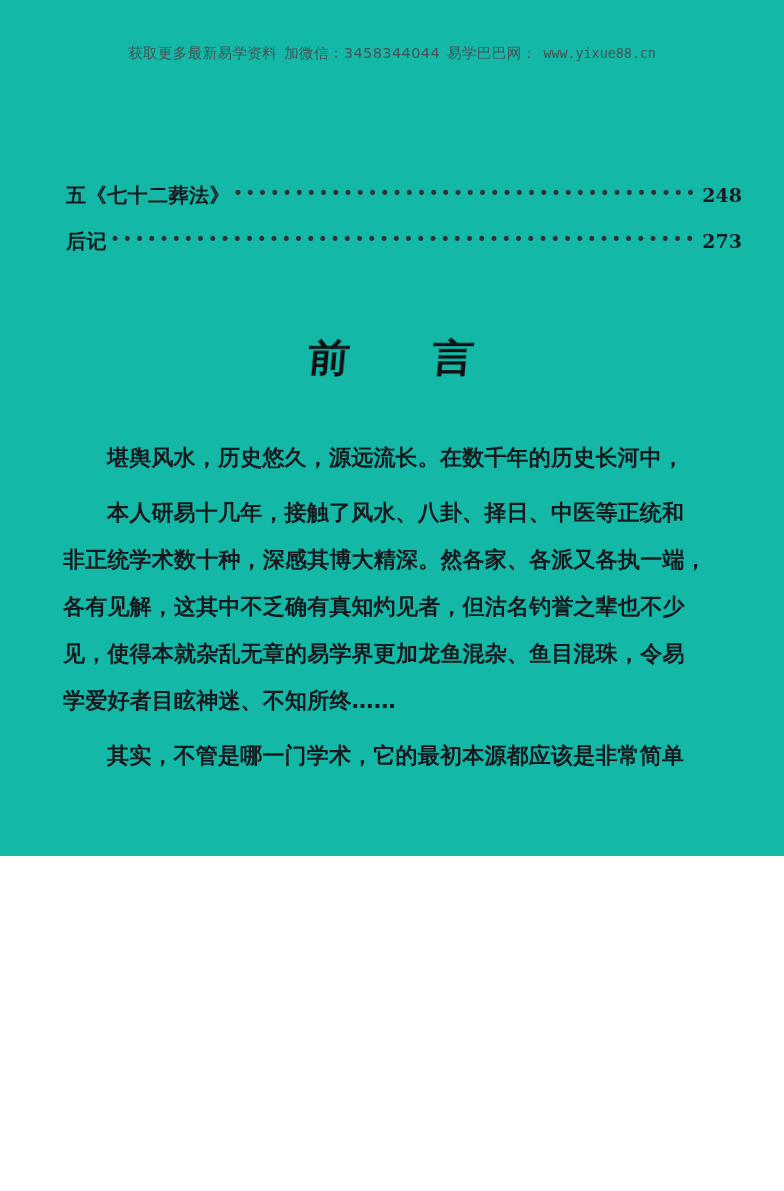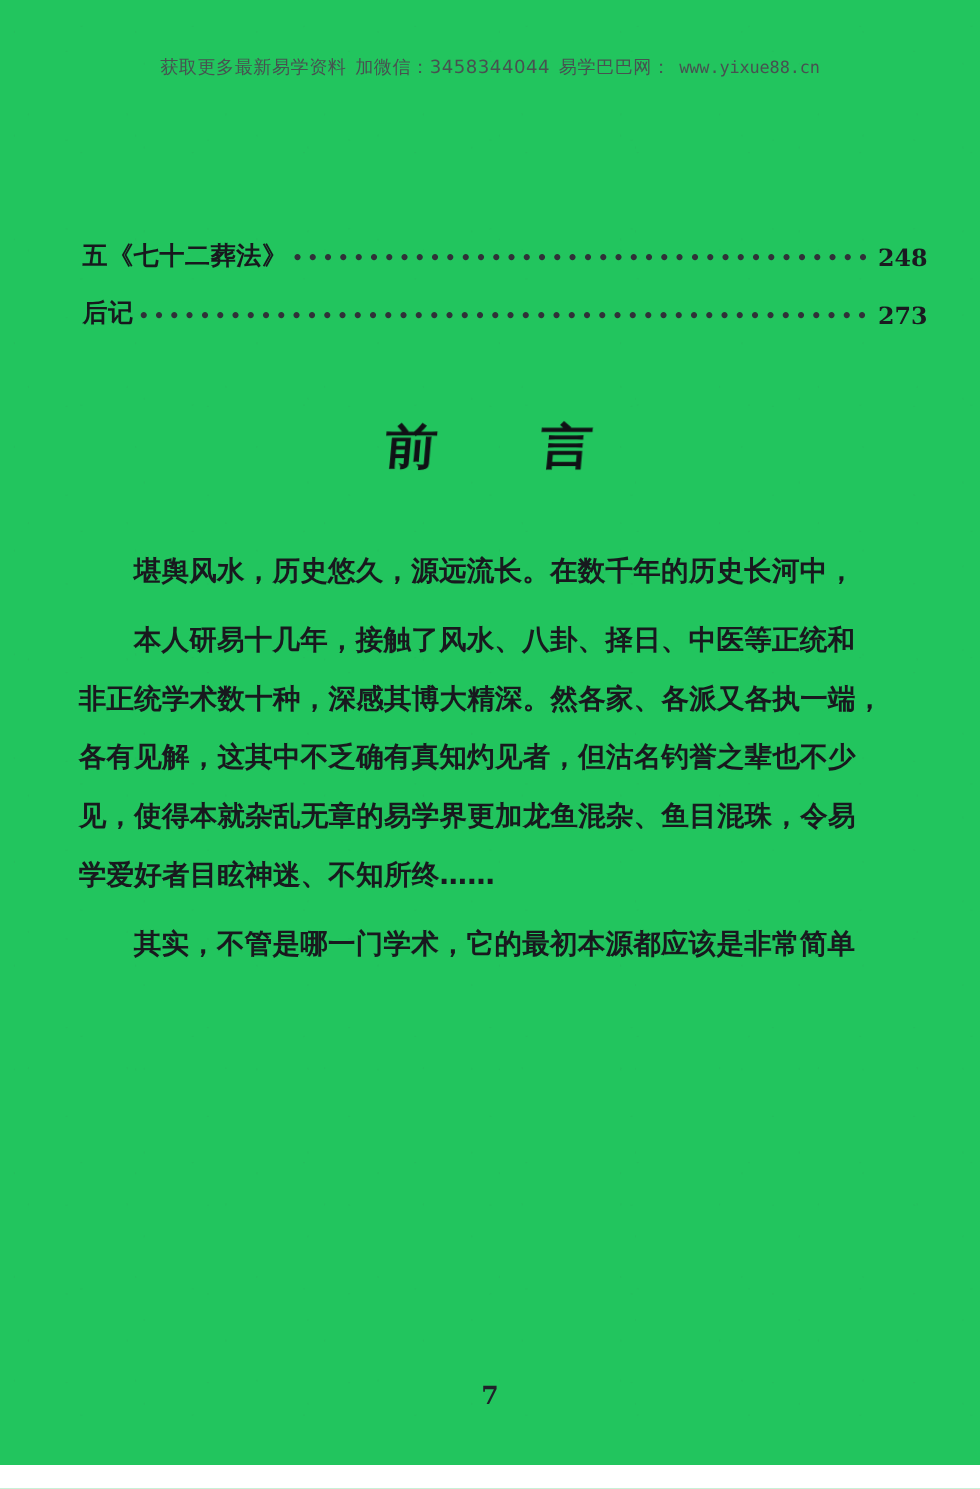--- a/index.html
+++ b/index.html
@@ -3,23 +3,23 @@
 <meta charset="utf-8">
 <style>
   html, body {
     margin: 0;
     padding: 0;
     background: #ffffff;
   }
   .page {
     position: relative;
     width: 784px;
-    height: 1172px;
+    height: 856px;
     margin: 0 auto;
-    background: #22c55e;
+    background: #14b8a6;
     overflow: hidden;
     font-family: "DejaVu Sans", "Liberation Sans", sans-serif;
     color: #15161a;
   }
 
   
   .promo {
     position: absolute;
     left: 0;
     top: 44px;
@@ -73,21 +73,21 @@
 
   
   .toc {
     position: absolute;
     left: 66px;
     top: 172px;
     width: 676px;
   }
   .toc-row {
     display: flex;
-    align-items: flex-end;
+    align-items: center;
     height: 46px;
     white-space: nowrap;
   }
   .toc-title {
     font-size: 20px;
     font-weight: bold;
     letter-spacing: 0.5px;
     color: #17181d;
     flex: 0 0 auto;
     filter: blur(0.1px);

